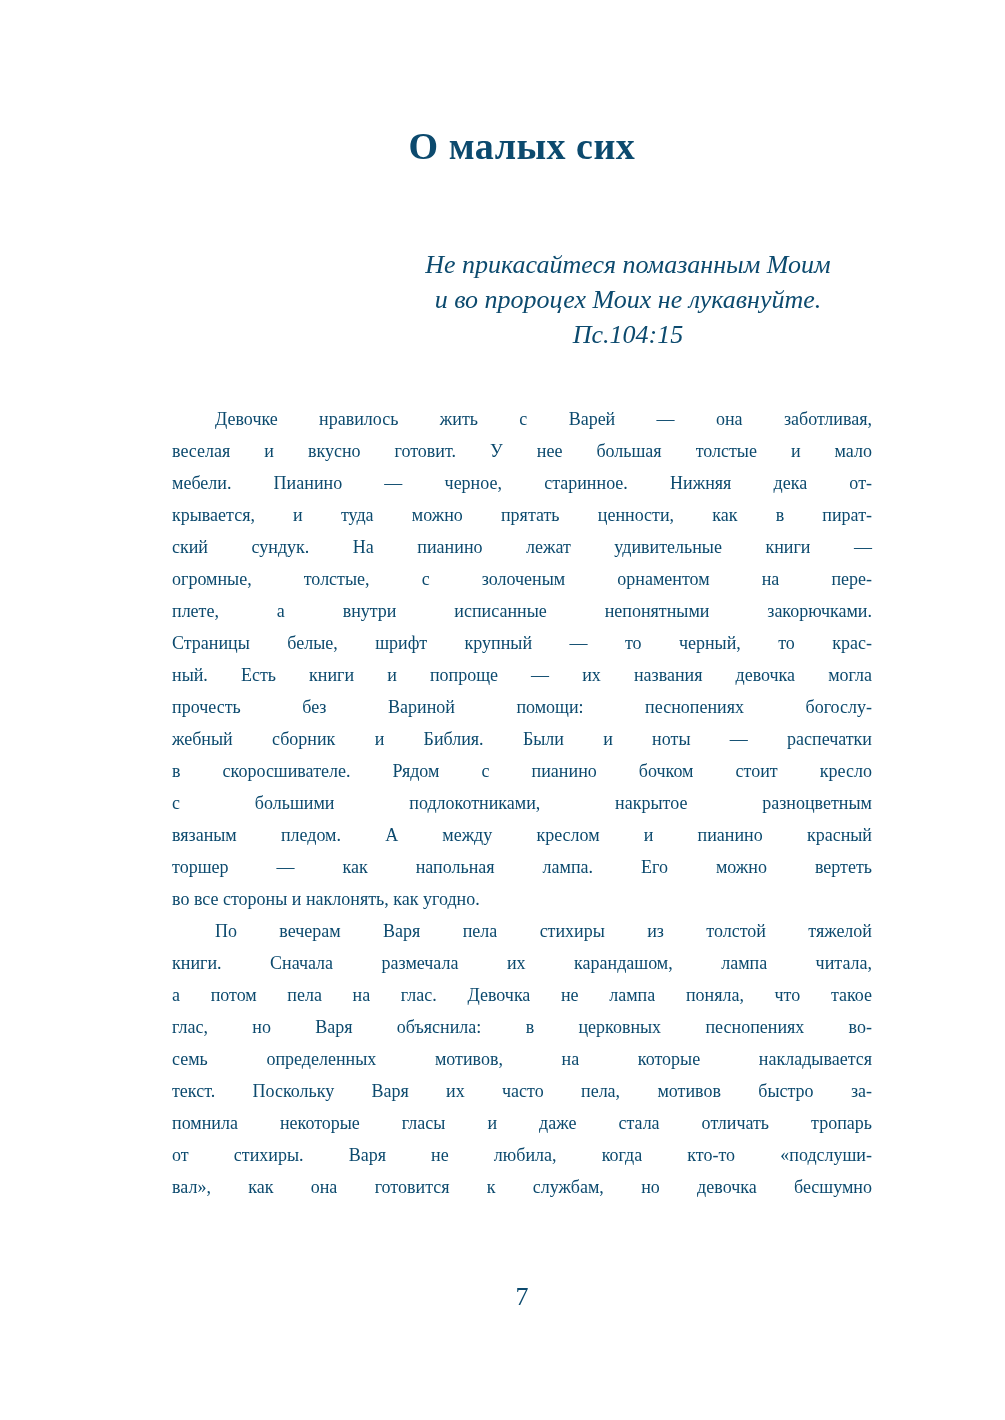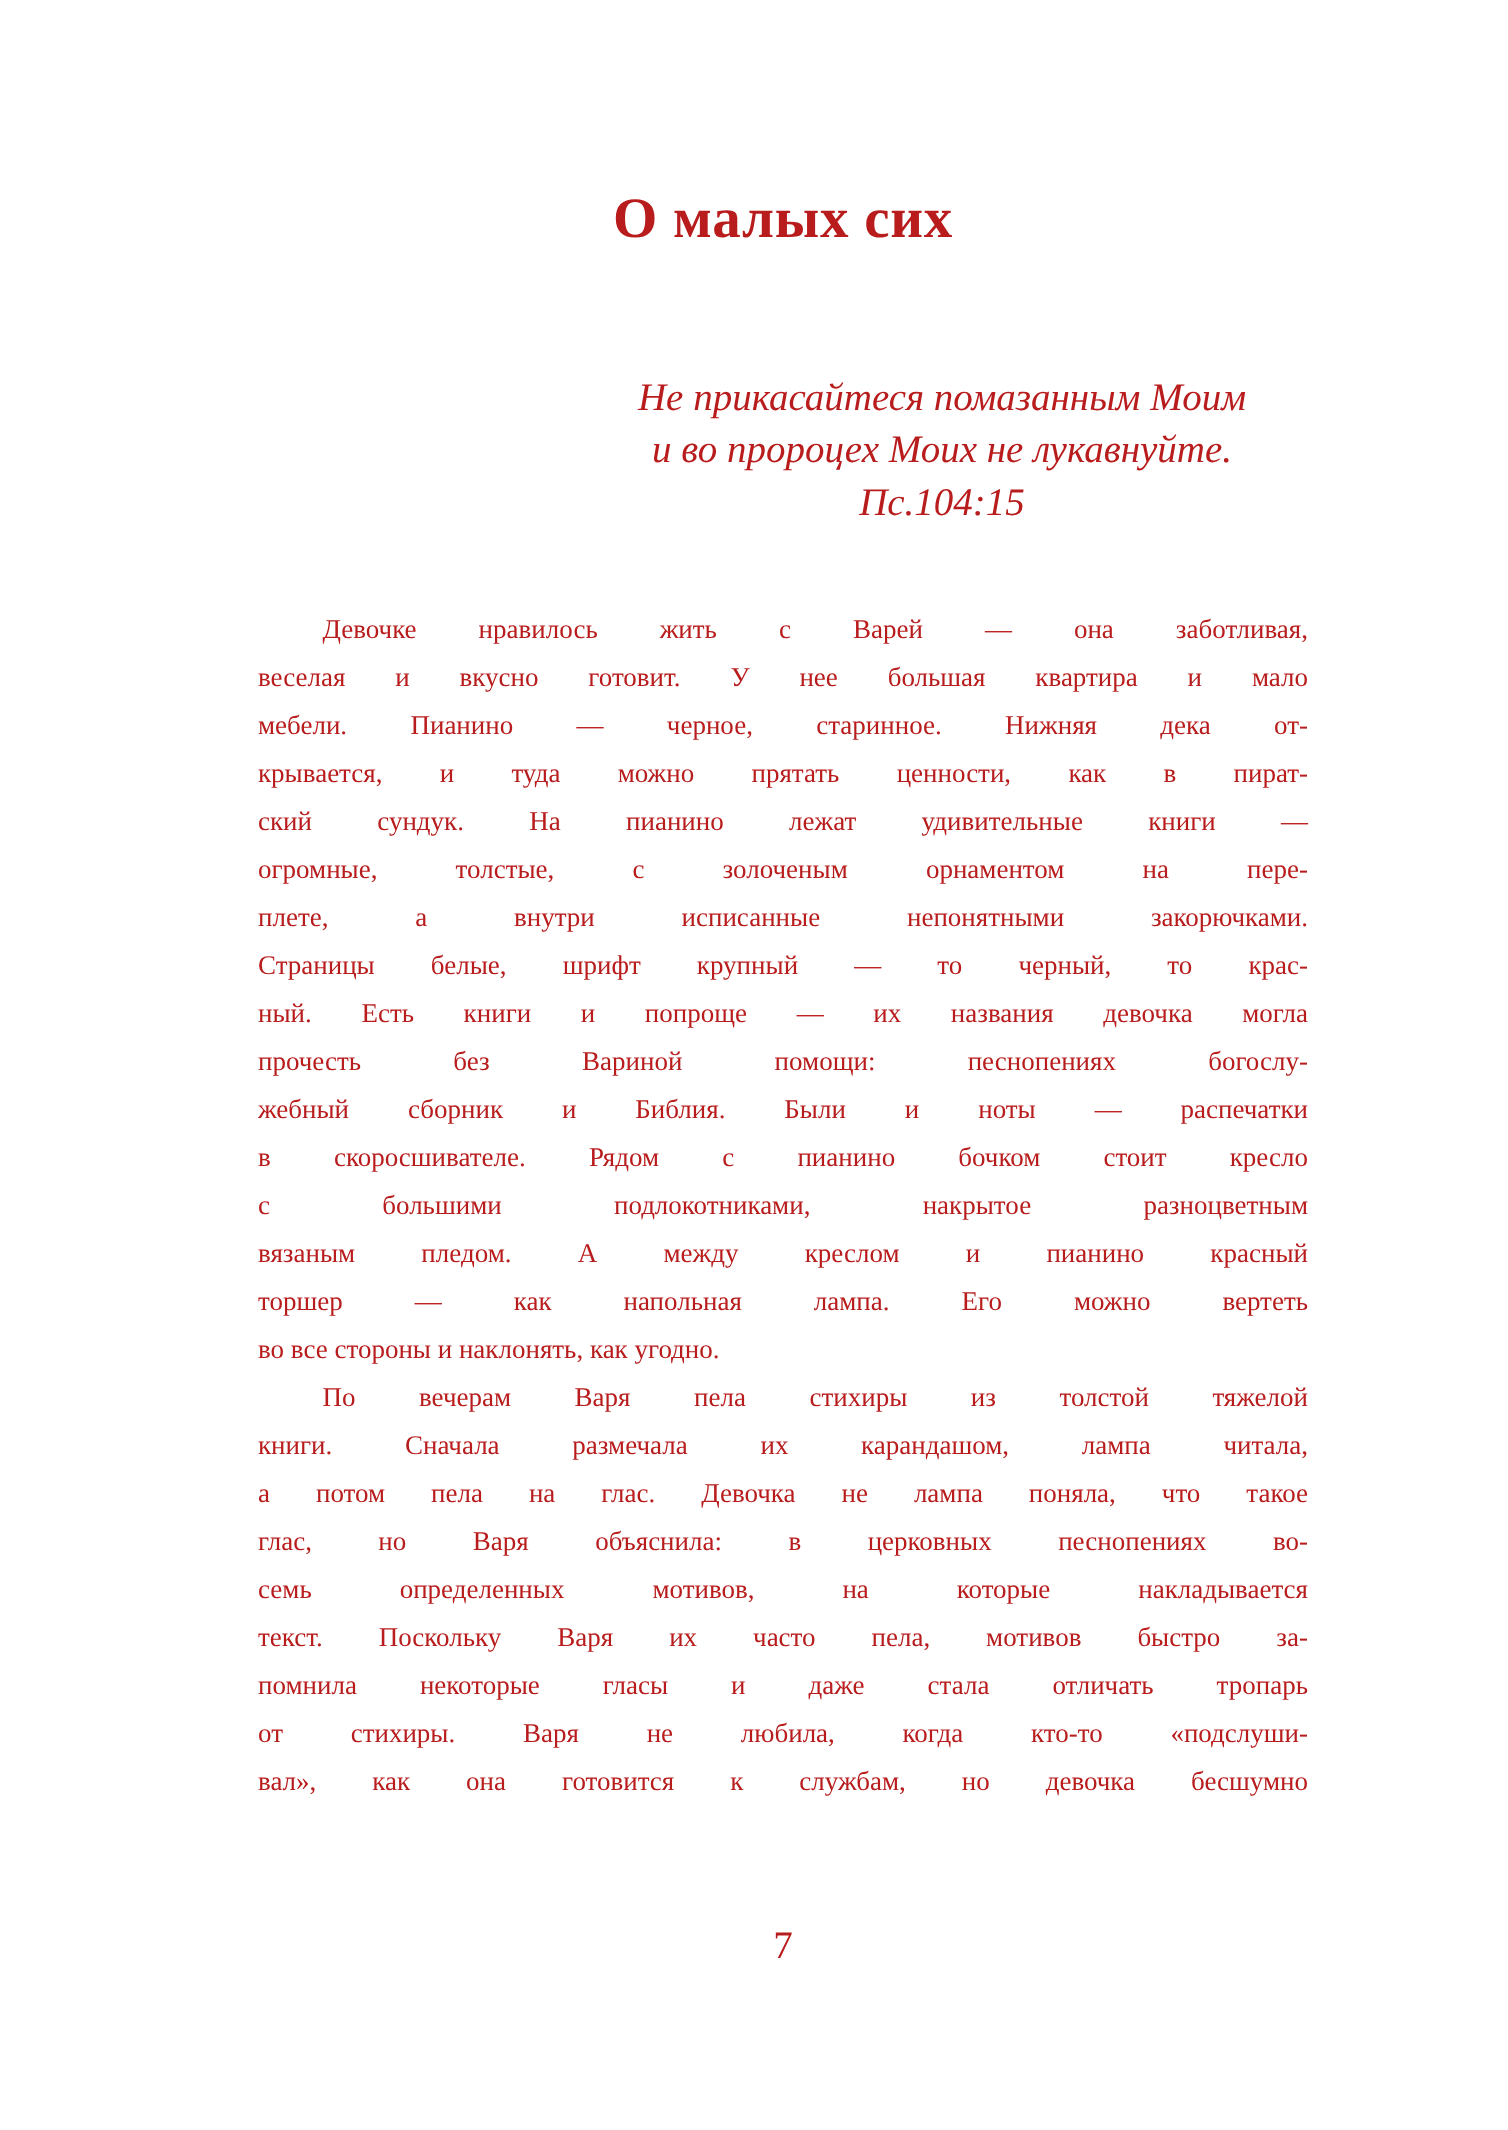--- a/index.html
+++ b/index.html
@@ -5,21 +5,21 @@
   html, body {
     margin: 0;
     padding: 0;
     background: #ffffff;
   }
   .page {
     position: relative;
     width: 1005px;
     height: 1420px;
     background: #ffffff;
-    color: #b91c1c;
+    color: #0c4a6e;
     font-family: "Liberation Serif", "DejaVu Serif", serif;
     overflow: hidden;
   }
   .text-block {
     position: absolute;
     left: 172px;
     width: 700px;
   }
   .chapter-title {
     top: 126px;
@@ -70,21 +70,21 @@
   <div class="text-block chapter-title">О малых сих</div>
 
   <div class="text-block epigraph">
     <div class="line">Не прикасайтеся помазанным Моим</div>
     <div class="line">и во пророцех Моих не лукавнуйте.</div>
     <div class="line">Пс.104:15</div>
   </div>
 
   <div class="text-block body-text" id="body-text">
       <div class="line just indent">Девочке нравилось жить с Варей — она заботливая,</div>
-      <div class="line just">веселая и вкусно готовит. У нее большая квартира и мало</div>
+      <div class="line just">веселая и вкусно готовит. У нее большая толстые и мало</div>
       <div class="line just">мебели. Пианино — черное, старинное. Нижняя дека от-</div>
       <div class="line just">крывается, и туда можно прятать ценности, как в пират-</div>
       <div class="line just">ский сундук. На пианино лежат удивительные книги —</div>
       <div class="line just">огромные, толстые, с золоченым орнаментом на пере-</div>
       <div class="line just">плете, а внутри исписанные непонятными закорючками.</div>
       <div class="line just">Страницы белые, шрифт крупный — то черный, то крас-</div>
       <div class="line just">ный. Есть книги и попроще — их названия девочка могла</div>
       <div class="line just">прочесть без Вариной помощи: песнопениях богослу-</div>
       <div class="line just">жебный сборник и Библия. Были и ноты — распечатки</div>
       <div class="line just">в скоросшивателе. Рядом с пианино бочком стоит кресло</div>

